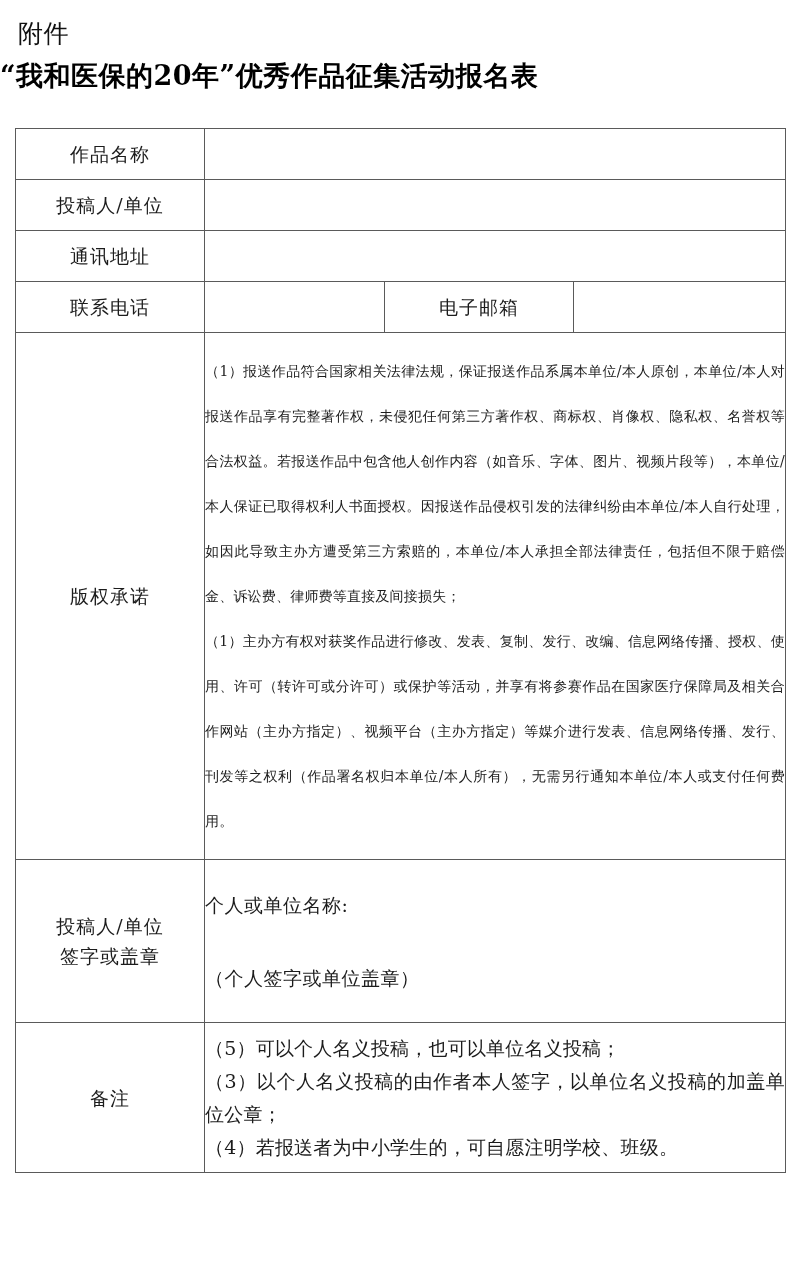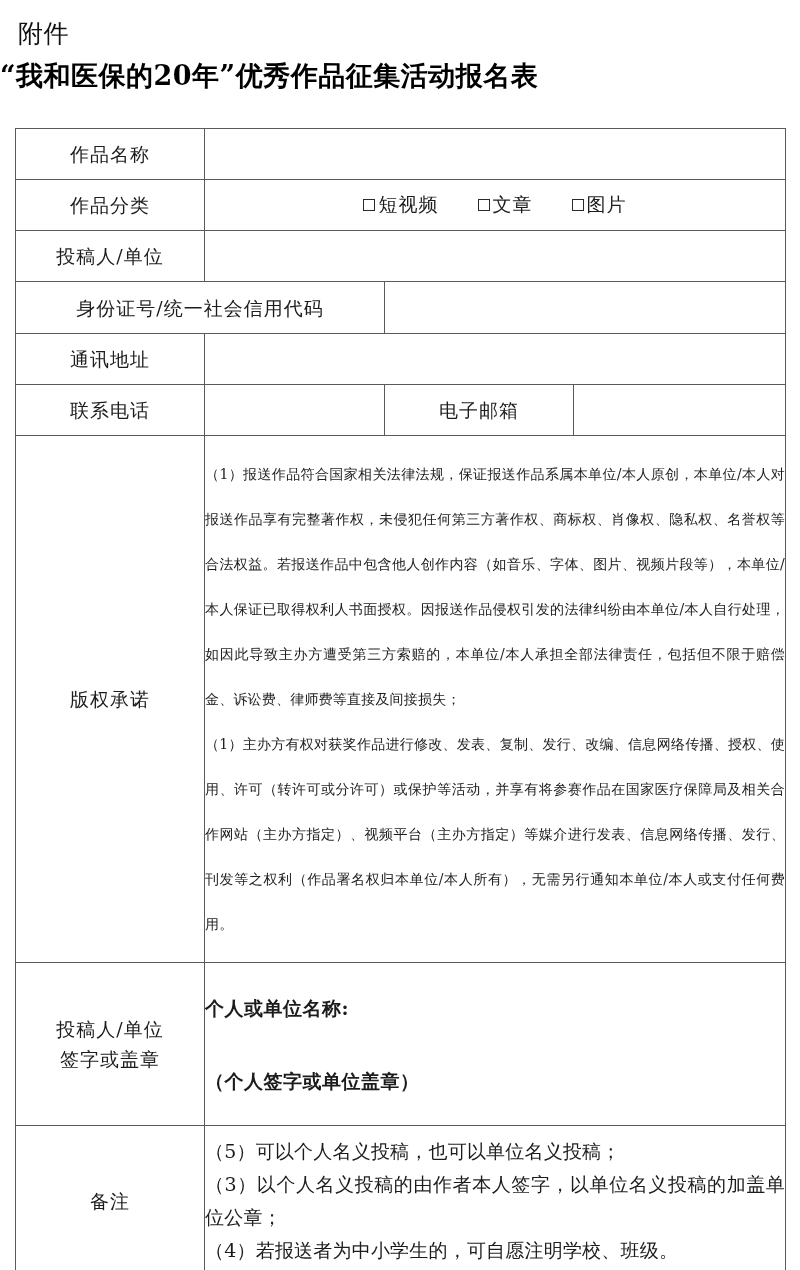--- a/index.html
+++ b/index.html
@@ -121,21 +121,20 @@
     margin: 0;
     text-indent: 0;
   }
   .para + .para { margin-top: 0; }
 
   
   .sig-cell {
     padding: 12px 14px 10px 11px;
     vertical-align: top;
     position: relative;
-    font-weight: bold;
   }
   .sig-name {
     font-size: 19px;
     line-height: 30px;
     letter-spacing: 0.5px;
   }
   .sig-stamp {
     margin-top: 46px;
     padding-right: 20px;
     font-size: 19px;
@@ -171,46 +170,26 @@
       <col style="width:189px">
       <col style="width:212px">
     </colgroup>
     <tbody>
 
       <tr class="h-row">
         <td class="lbl">作品名称</td>
         <td colspan="3"></td>
       </tr>
 
-      <tr class="h-row">
-        <td class="lbl">作品分类</td>
-        <td colspan="3" class="cat-cell">
-          <span class="cat-inner">
-            <span class="cat-opt">
-              <span class="cb"></span><span>短视频</span>
-            </span>
-            <span class="cat-opt">
-              <span class="cb"></span><span>文章</span>
-            </span>
-            <span class="cat-opt">
-              <span class="cb"></span><span>图片</span>
-            </span>
-          </span>
-        </td>
-      </tr>
 
       <tr class="h-row">
         <td class="lbl">投稿人/单位</td>
         <td colspan="3"></td>
       </tr>
 
-      <tr class="h-row-id">
-        <td colspan="2" class="lbl">身份证号/统一社会信用代码</td>
-        <td colspan="2"></td>
-      </tr>
 
       <tr class="h-row">
         <td class="lbl">通讯地址</td>
         <td colspan="3"></td>
       </tr>
 
       <tr class="h-row">
         <td class="lbl">联系电话</td>
         <td></td>
         <td class="lbl">电子邮箱</td>

